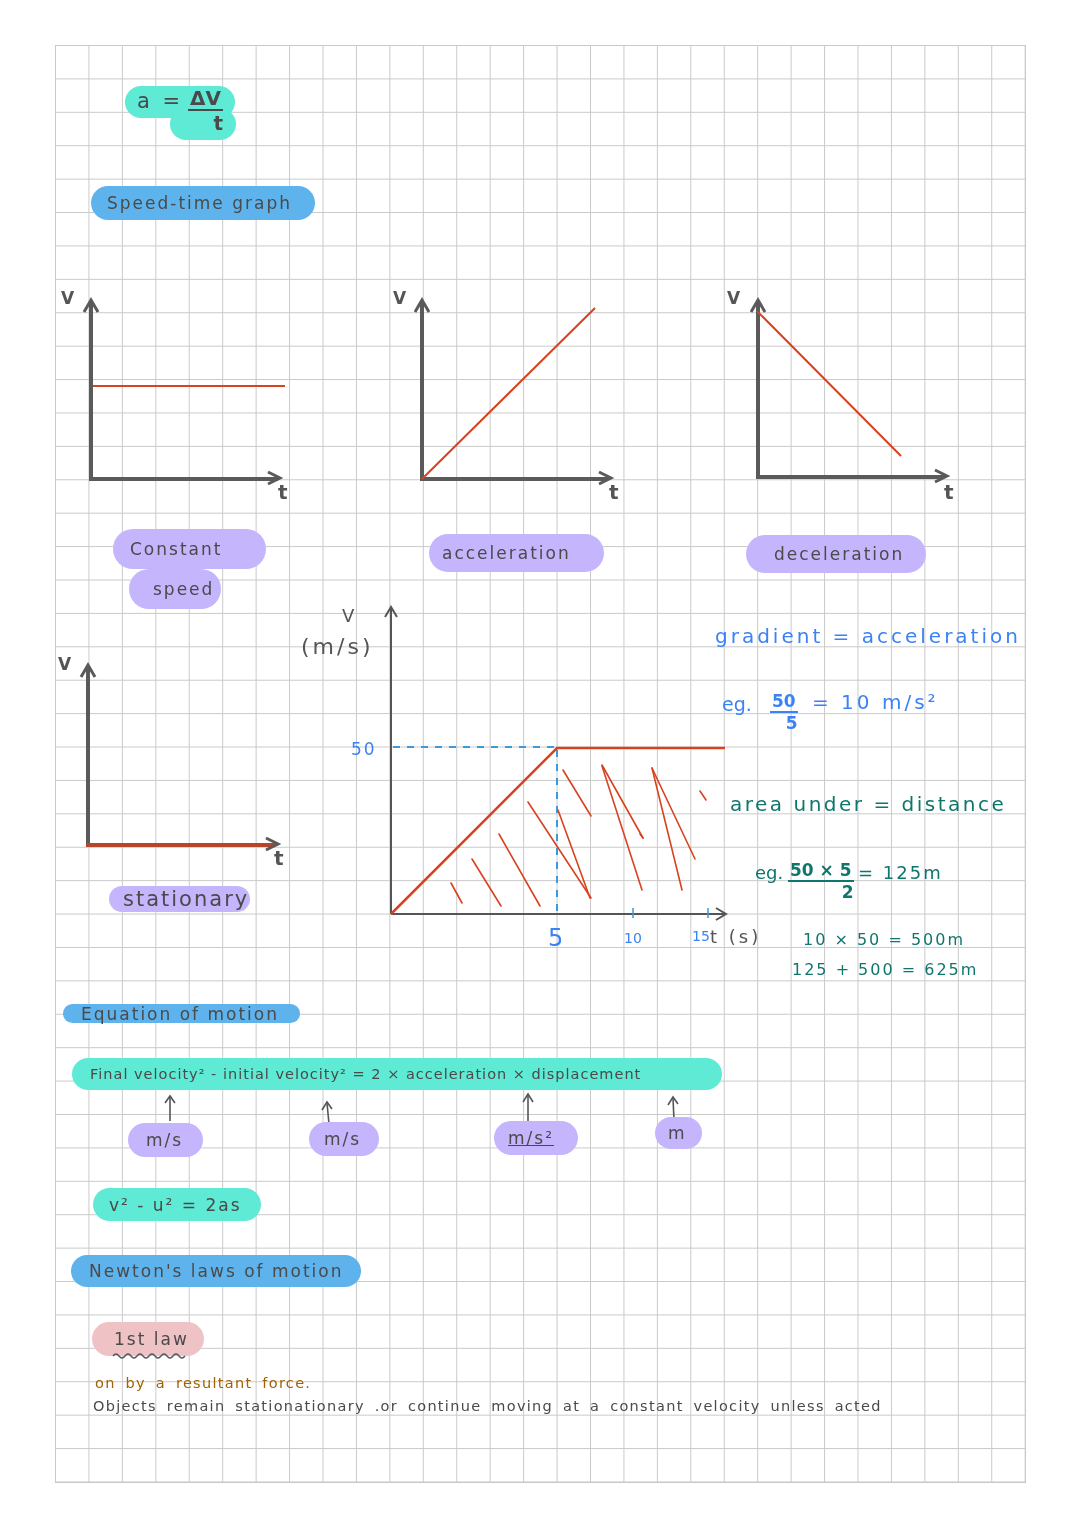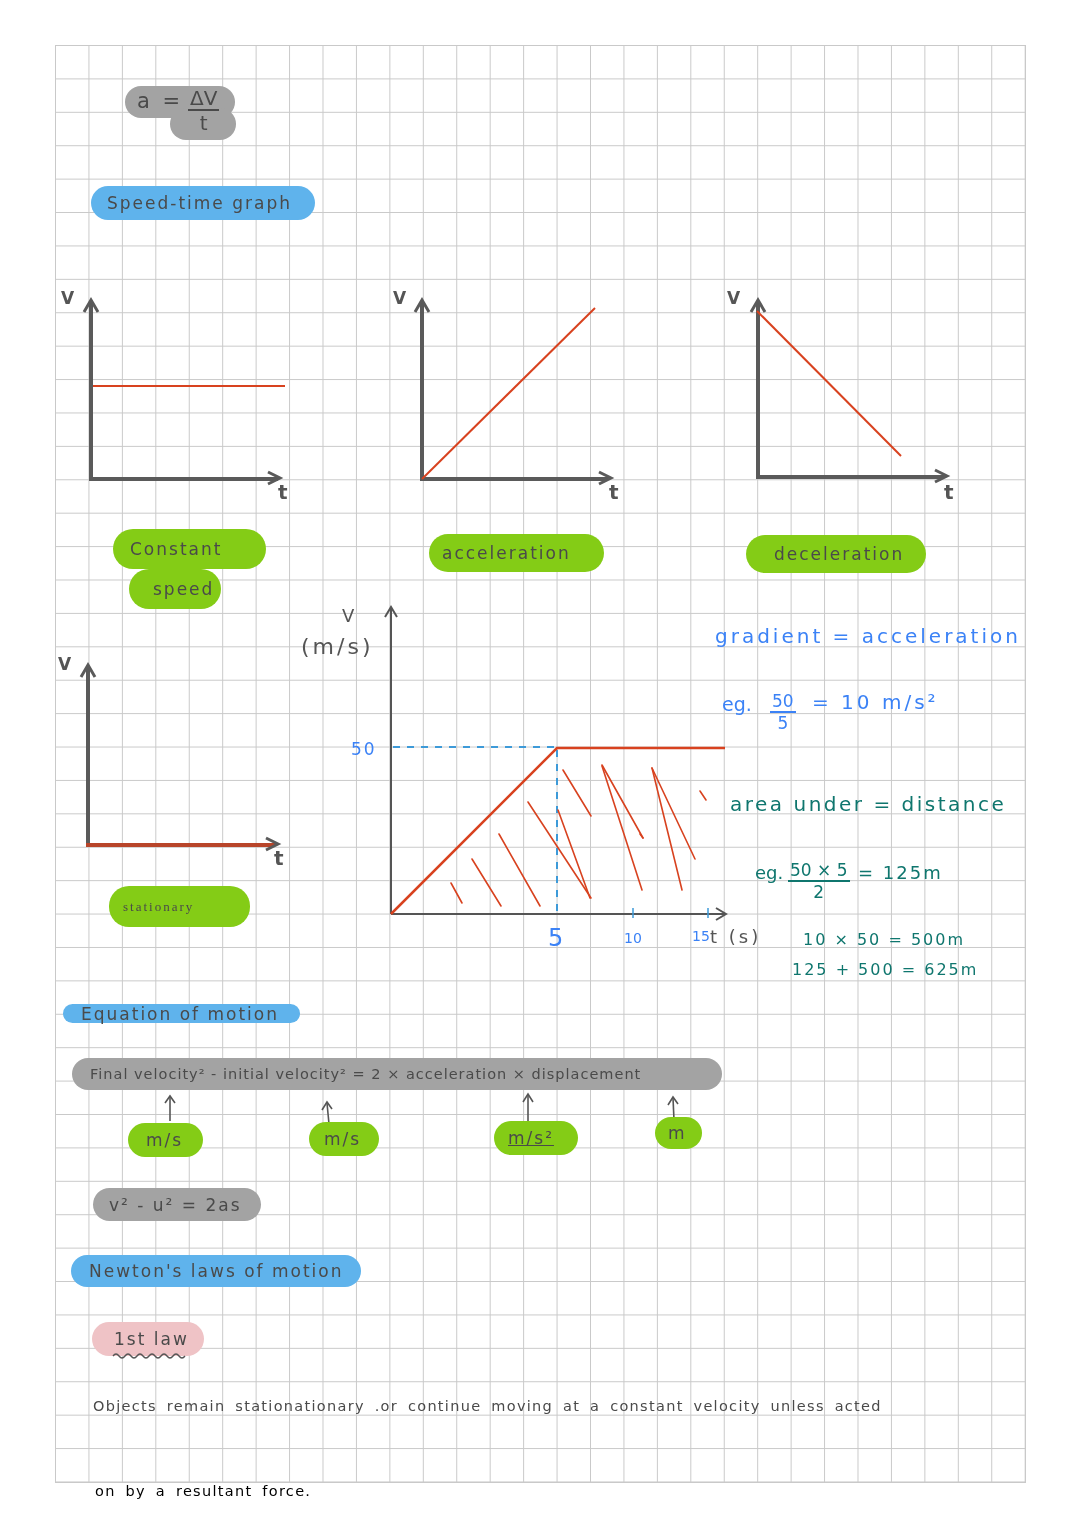--- a/index.html
+++ b/index.html
@@ -7,30 +7,30 @@
          font-family: "DejaVu Sans", sans-serif; color:#4a4a4a; }
   .grid { position:absolute; left:55px; top:45px; width:970px; height:1437px;
           background-image:
             linear-gradient(to right, #c9c9c9 1px, transparent 1px),
             linear-gradient(to bottom, #c9c9c9 1px, transparent 1px);
           background-size: 33.45px 33.42px;
           border-right:1px solid #c9c9c9; border-bottom:1px solid #c9c9c9; }
   .abs { position:absolute; }
   .hl { position:absolute; border-radius:20px; display:flex; align-items:center;
         font-size:17px; letter-spacing:2px; color:#4a4a4a; white-space:nowrap; }
-  .green { background:#a3a3a3; }
+  .green { background:#5eead4; }
   .blue { background:#5fb3ec; }
-  .yellow { background:#84cc16; }
+  .yellow { background:#c4b5fd; }
   .pink { background:#efc3c6; }
   .txt { position:absolute; white-space:nowrap; }
   .blue-ink { color:#3b82f6; }
   .red-ink { color:#0f766e; }
   .gray-ink { color:#555; }
   svg.layer { position:absolute; left:0; top:0; }
-  .frac { position:absolute; display:flex; flex-direction:column; align-items:center; }
+  .frac { position:absolute; display:flex; flex-direction:column; align-items:flex-end;font-weight:bold; }
   .frac .num { border-bottom:2px solid currentColor; padding:0 2px; line-height:1.1; }
   .frac .den { line-height:1.2; }
   .note { font-size:16px; letter-spacing:2.5px; }
 </style>
 </head>
 <body>
 
 <div class="grid"></div>
 
 <div class="abs green" style="left:125px;top:86px;width:110px;height:32px;border-radius:18px;"></div>
@@ -124,21 +124,21 @@
 </div>
 <div class="hl yellow" style="left:129px;top:569px;width:92px;height:40px;padding-left:24px;box-sizing:border-box;align-items:center;">
   <span>speed</span>
 </div>
 <div class="hl yellow" style="left:429px;top:534px;width:175px;height:38px;padding-left:13px;box-sizing:border-box;">
   <span>acceleration</span>
 </div>
 <div class="hl yellow" style="left:746px;top:535px;width:180px;height:38px;padding-left:28px;box-sizing:border-box;">
   <span>deceleration</span>
 </div>
-<div class="hl yellow" style="left:109px;top:886px;width:141px;height:41px;padding-left:14px;box-sizing:border-box;font-size:13px;font-family:Liberation Serif, serif;">
+<div class="hl yellow" style="left:109px;top:886px;width:141px;height:26px;padding-left:14px;box-sizing:border-box;font-size:21px;">
   <span>stationary</span>
 </div>
 
 <div class="txt gray-ink" style="left:342px;top:605px;font-size:18px;">V</div>
 <div class="txt gray-ink" style="left:301px;top:634px;font-size:22px;letter-spacing:3px;">(m/s)</div>
 <div class="txt blue-ink" style="left:351px;top:739px;font-size:17px;letter-spacing:2px;">50</div>
 <div class="txt blue-ink" style="left:548px;top:924px;font-size:24px;">5</div>
 <div class="txt blue-ink" style="left:624px;top:930px;font-size:14px;">10</div>
 <div class="txt blue-ink" style="left:692px;top:928px;font-size:14px;">15</div>
 <div class="txt gray-ink" style="left:710px;top:926px;font-size:18px;letter-spacing:3px;">t (s)</div>
@@ -204,13 +204,13 @@
 </div>
 
 <div class="hl pink" style="left:92px;top:1322px;width:112px;height:34px;padding-left:22px;box-sizing:border-box;">
   <span>1st law</span>
 </div>
 <svg class="layer" width="1080" height="1527">
   <path d="M113,1356 q3,-4 6,0 q3,4 6,0 q3,-4 6,0 q3,4 6,0 q3,-4 6,0 q3,4 6,0 q3,-4 6,0 q3,4 6,0 q3,-4 6,0 q3,4 6,0 q3,-4 6,0 q3,4 6,0" fill="none" stroke="#555" stroke-width="1.3"></path>
 </svg>
 
 <div class="txt" style="left:93px;top:1398px;font-size:14.5px;letter-spacing:1.3px;word-spacing:4px;color:#4a4a4a;">Objects remain stationationary .or  continue moving  at a  constant  velocity  unless  acted</div>
-<div class="txt" style="left:95px;top:1483px;font-size:14.5px;letter-spacing:1.3px;word-spacing:4px;color:#000000;">on  by  a  resultant  force.</div>
+<div class="txt" style="left:95px;top:1375px;font-size:14.5px;letter-spacing:1.3px;word-spacing:4px;color:#a16207;">on  by  a  resultant  force.</div>
 
 </body></html>

